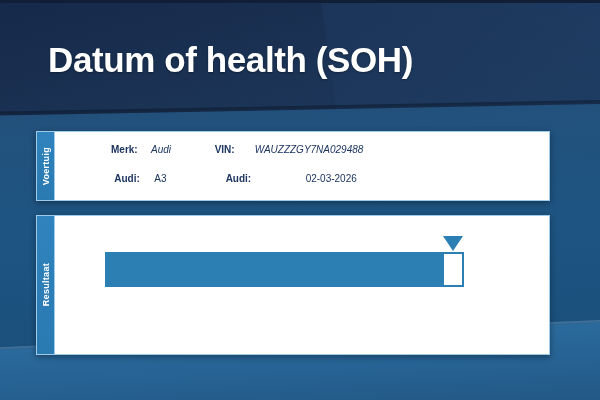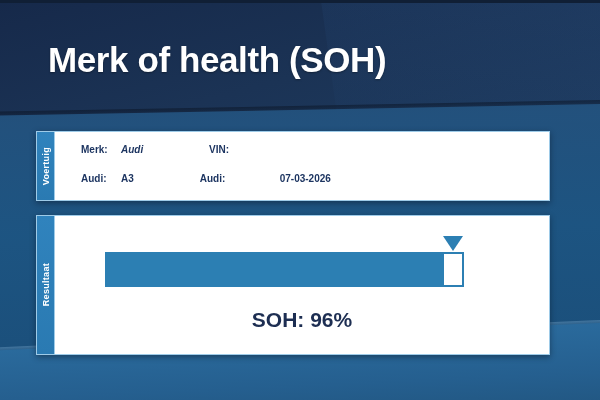--- a/index.html
+++ b/index.html
@@ -157,37 +157,38 @@
 
   .info-row {
     display: flex;
     height: 29px;
     align-items: flex-start;
   }
 
   .info-cell {
     display: flex;
     align-items: baseline;
+    justify-content: center;
   }
 
   .c1 { margin-left: 26px; width: 120px; }
   .c2 { width: 185px; }
   .c3 { width: 160px; margin-left: 8px; }
 
   .lbl {
     color: #1d3561;
     font-size: 10px;
     font-weight: bold;
     white-space: nowrap;
   }
 
   .val {
     color: #1d3561;
     font-size: 10px;
-    font-weight: bold;
+    font-weight: normal;
     font-style: italic;
     white-space: nowrap;
   }
 
   .val.plain { font-style: normal; }
 
   .lbl-merk { width: 40px; }
   .lbl-km { width: 80px; }
   .lbl-vin { width: 40px; }
 
@@ -251,65 +252,65 @@
 <div id="slide">
 
   <div class="band top-dark"></div>
   <div class="band top-dark-sheen"></div>
   <div class="band band-mid-shadow"></div>
   <div class="band band-mid"></div>
   <div class="band band-bottom-edge"></div>
   <div class="band band-bottom"></div>
   <div class="band edge-line-top"></div>
 
-  <div id="title">Merk of health (SOH)</div>
+  <div id="title">Datum of health (SOH)</div>
 
   <div class="panel-wrap" id="vehicle-panel">
     <div class="tab">
       <span>Voertuig</span>
     </div>
     <div class="panel-body">
       <div class="info-grid">
 
         <div class="info-row">
           <div class="info-cell c1">
             <span class="lbl lbl-merk">Merk:</span>
             <span class="val">Audi</span>
           </div>
           <div class="info-cell c3">
             <span class="lbl lbl-vin">VIN:</span>
+            <span class="val">WAUZZZGY7NA029488</span>
           </div>
         </div>
 
         <div class="info-row">
           <div class="info-cell c1">
             <span class="lbl lbl-merk">Audi:</span>
             <span class="val plain">A3</span>
           </div>
           <div class="info-cell c2">
             <span class="lbl lbl-km">Audi:</span>
-            <span class="val plain">07-03-2026</span>
+            <span class="val plain">02-03-2026</span>
           </div>
           <div class="info-cell c3"></div>
         </div>
 
       </div>
     </div>
   </div>
 
   <div class="panel-wrap" id="result-panel">
     <div class="tab">
       <span>Resultaat</span>
     </div>
     <div class="panel-body">
 
       <div id="gauge">
         <div id="gauge-fill" style="width: 359.04px; background: rgb(44, 127, 179);"></div>
         <div id="gauge-notch" style="left: 337.04px; width: 22px; background: rgb(255, 255, 255); border-color: rgb(44, 127, 179);"></div>
         <div id="gauge-marker" style="left: 338.04px; border-top-color: rgb(44, 127, 179);"></div>
       </div>
 
-      <div id="soh-text">SOH: 96%</div>
 
     </div>
   </div>
 
 </div>
 
 </body></html>

